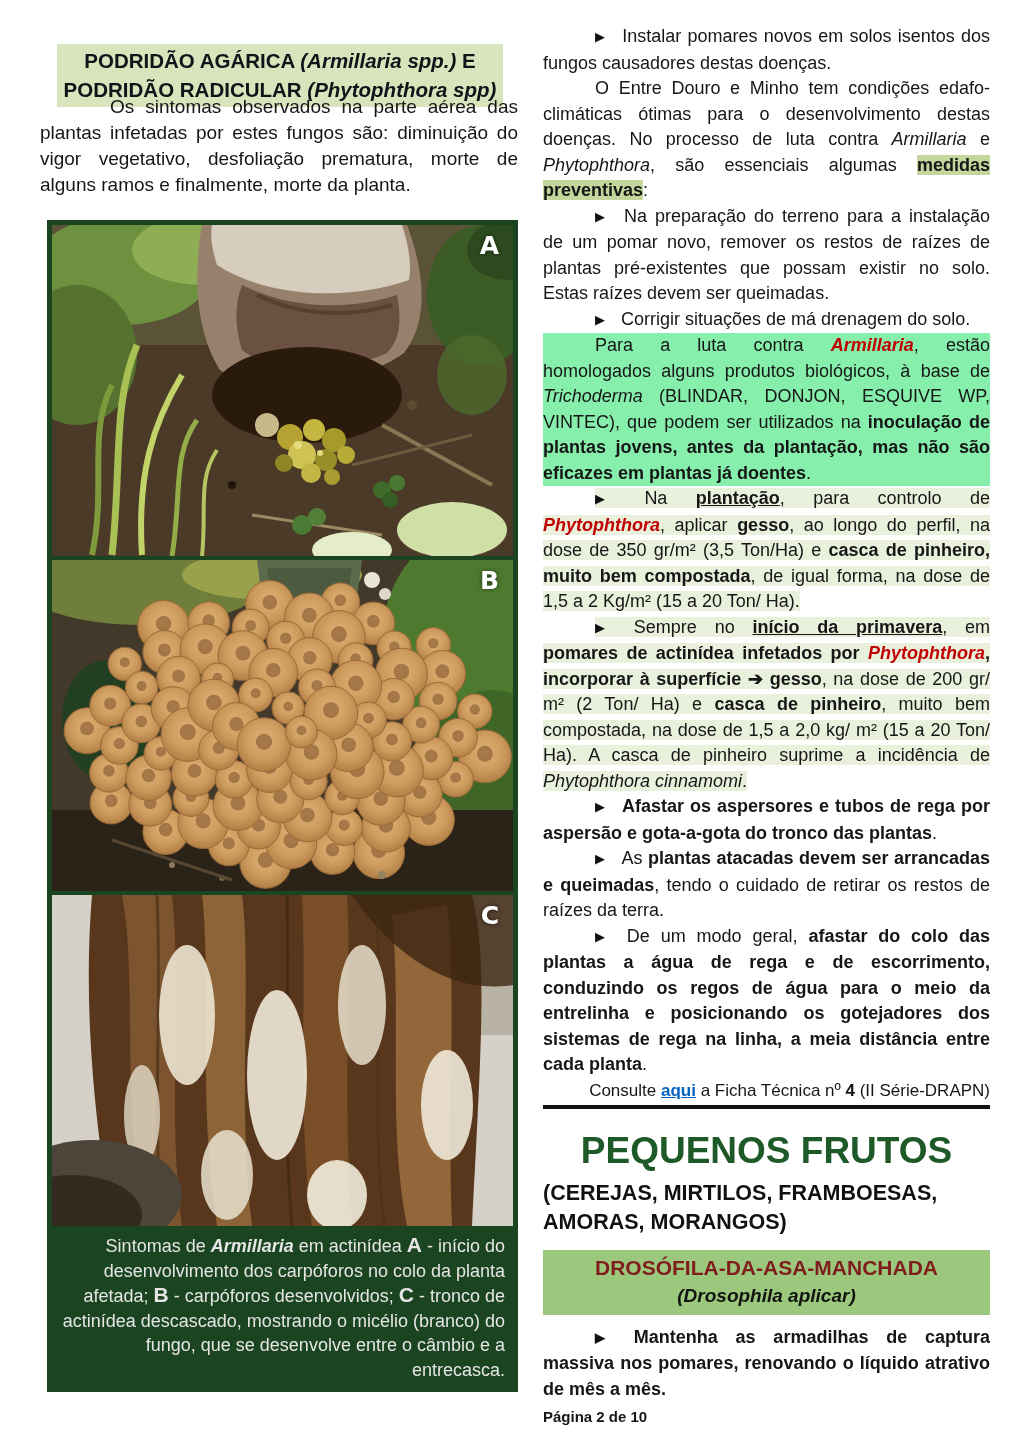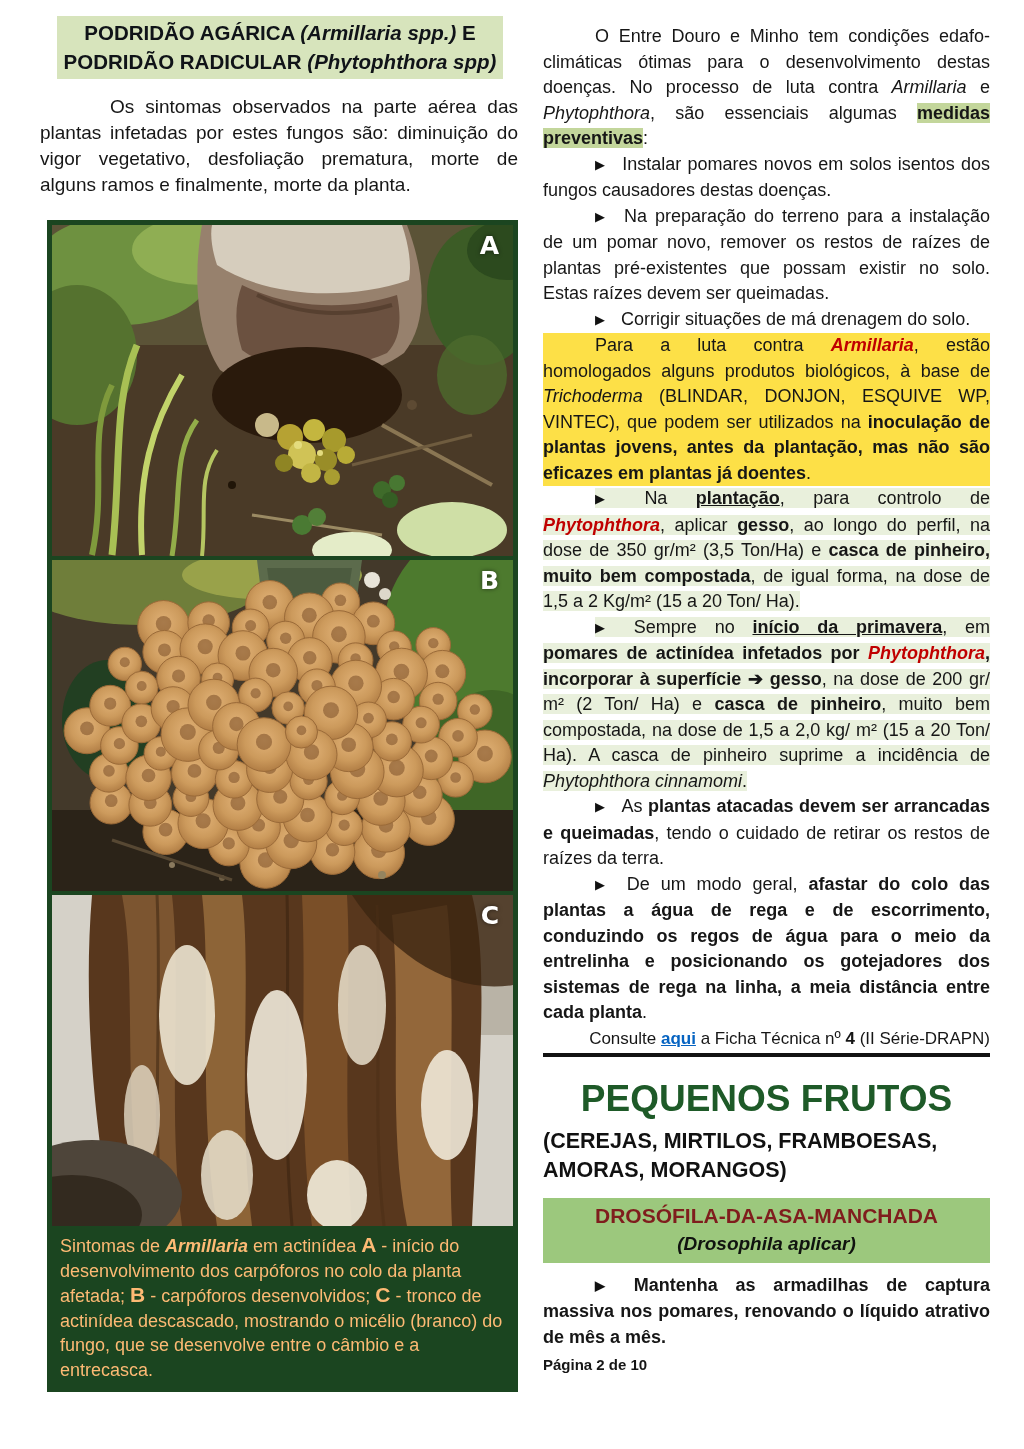--- a/index.html
+++ b/index.html
@@ -19,21 +19,21 @@
   .u { text-decoration: underline; }
   .red { color: #c00000; }
   .hl { background: #c3d69b; }
   .hll { background: #e9f0dc; }
   .link { color: #0563c1; cursor: pointer; }
   .arr { font-size: 13px; margin-right: 16px; position: relative; top: -1px; color: #111; }
   .cap { font-size: 21px; }
 
   
   .lc-title {
-    position: absolute; left: 57px; top: 16px; width: 446px;
+    position: absolute; left: 57px; top: 44px; width: 446px;
     background: #d7e4bc;
     text-align: center; font-weight: bold;
     font-size: 20.5px; line-height: 29px;
     padding: 2px 4px 3px; color: #101318;
   }
   .lc-intro {
     position: absolute; left: 40px; top: 94px; width: 478px;
     font-size: 19px; line-height: 26px;
     text-align: justify; text-indent: 70px; margin: 0;
   }
@@ -46,33 +46,33 @@
     margin-bottom: 4px; overflow: hidden; background: #43392a;
   }
   .photo svg { position: absolute; inset: 0; display: block; }
   .photo-label {
     position: absolute; top: 6px; right: 14px;
     color: #fff; font-weight: bold; font-size: 25px;
     font-family: "DejaVu Sans", sans-serif;
     text-shadow: 0 0 4px rgba(0,0,0,.55);
   }
   .fig-caption {
-    color: #fdba74; text-align: left;
+    color: #e5e5e5; text-align: right;
     font-size: 18px; line-height: 24.5px;
     padding: 3px 8px 10px;
   }
 
   
   .rc {
     position: absolute; left: 543px; top: 24px; width: 447px;
     font-size: 18px; line-height: 25.5px;
     text-align: justify;
   }
   .rc p { margin: 0; text-indent: 52px; }
-  .block-green { background: #fde047; }
+  .block-green { background: #86efac; }
   .block-green p { margin: 0; }
   .consult {
     font-size: 17px; line-height: 18px;
     text-align: right; text-indent: 0 !important;
     margin-top: 4px !important;
   }
   .rule { border: none; border-top: 4px solid #121212; margin: 5px 0 0; }
   .sf-title {
     color: #1e5a28; font-size: 37px; line-height: 40px;
     font-weight: bold; text-align: center;
@@ -391,32 +391,33 @@
         </g>
       </svg>
       <span class="photo-label">C</span>
     </div>
 
     <div class="fig-caption"><span>Sintomas de </span><span class="b i">Armillaria</span><span> em actinídea </span><span class="b cap">A</span><span> - início do desenvolvimento dos carpóforos no colo da planta afetada; </span><span class="b cap">B</span><span> - carpóforos desenvolvidos; </span><span class="b cap">C</span><span> - tronco de actinídea descascado, mostrando o micélio (branco) do fungo, que se desenvolve entre o câmbio e a entrecasca.</span></div>
   </div>
 
   <div class="rc">
 
+    <p><span class="arr">▶</span><span>Instalar pomares novos em solos isentos dos fungos causadores destas doenças.</span></p>
     <p><span>O Entre Douro e Minho tem condições edafo-climáticas ótimas para o desenvolvimento destas doenças. No processo de luta contra </span><span class="i">Armillaria</span><span> e </span><span class="i">Phytophthora</span><span>, são essenciais algumas </span><span class="b hl">medidas preventivas</span><span>:</span></p>
-    <p><span class="arr">▶</span><span>Instalar pomares novos em solos isentos dos fungos causadores destas doenças.</span></p>
     <p><span class="arr">▶</span><span>Na preparação do terreno para a instalação de um pomar novo, remover os restos de raízes de plantas pré-existentes que possam existir no solo. Estas raízes devem ser queimadas.</span></p>
     <p><span class="arr">▶</span><span>Corrigir situações de má drenagem do solo.</span></p>
 
     <div class="block-green">
       <p><span>Para a luta contra </span><span class="b i red">Armillaria</span><span>, estão homologados alguns produtos biológicos, à base de </span><span class="i">Trichoderma</span><span> (BLINDAR, DONJON, ESQUIVE WP, VINTEC), que podem ser utilizados na </span><span class="b">inoculação de plantas jovens, antes da plantação, mas não são eficazes em plantas já doentes</span><span>.</span></p>
     </div>
 
     <p><span class="hll"><span class="arr">▶</span><span>Na </span><span class="b u">plantação</span><span>, para controlo de </span><span class="b i red">Phytophthora</span><span>, aplicar </span><span class="b">gesso</span><span>, ao longo do perfil, na dose de 350 gr/m² (3,5 Ton/Ha) e </span><span class="b">casca de pinheiro, muito bem compostada</span><span>, de igual forma, na dose de 1,5 a 2 Kg/m² (15 a 20 Ton/ Ha).</span></span></p>
     <p><span class="hll"><span class="arr">▶</span><span>Sempre no </span><span class="b u">início da primavera</span><span>, em </span><span class="b">pomares de actinídea infetados por </span><span class="b i red">Phytophthora</span><span class="b">, incorporar à superfície </span><span class="b">➔ </span><span class="b">gesso</span><span>, na dose de 200 gr/ m² (2 Ton/ Ha) e </span><span class="b">casca de pinheiro</span><span>, muito bem compostada, na dose de 1,5 a 2,0 kg/ m² (15 a 20 Ton/ Ha). A casca de pinheiro suprime a incidência de </span><span class="i">Phytophthora cinnamomi</span><span>.</span></span></p>
 
+    <p><span class="arr">▶</span><span class="b">Afastar os aspersores e tubos de rega por aspersão e gota-a-gota do tronco das plantas</span><span>.</span></p>
     <p><span class="arr">▶</span><span>As </span><span class="b">plantas atacadas devem ser arrancadas e queimadas</span><span>, tendo o cuidado de retirar os restos de raízes da terra.</span></p>
     <p><span class="arr">▶</span><span>De um modo geral, </span><span class="b">afastar do colo das plantas a água de rega e de escorrimento, conduzindo os regos de água para o meio da entrelinha e posicionando os gotejadores dos sistemas de rega na linha, a meia distância entre cada planta</span><span>.</span></p>
 
     <p class="consult"><span>Consulte </span><span class="b u link">aqui</span><span> a Ficha Técnica nº </span><span class="b">4</span><span> (II Série-DRAPN)</span></p>
 
     <hr class="rule">
 
     <div class="sf-title">PEQUENOS FRUTOS</div>
     <div class="sf-sub">(CEREJAS, MIRTILOS, FRAMBOESAS, AMORAS, MORANGOS)</div>
 

